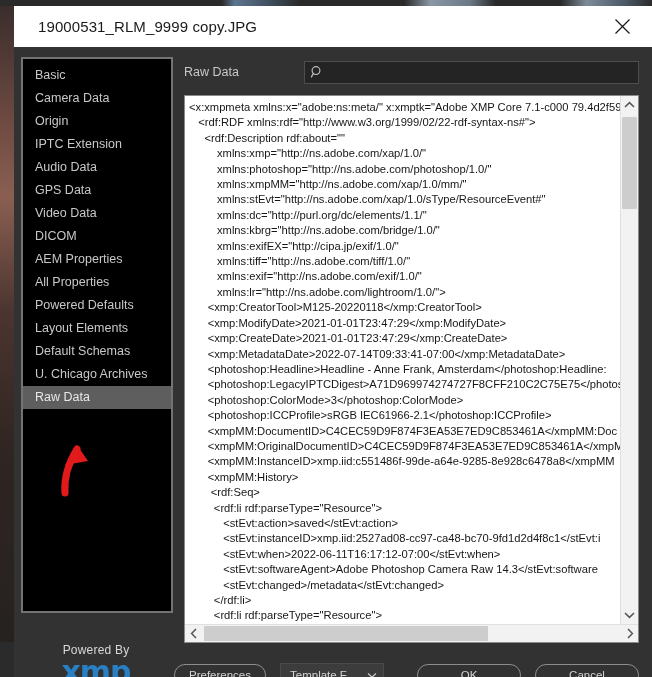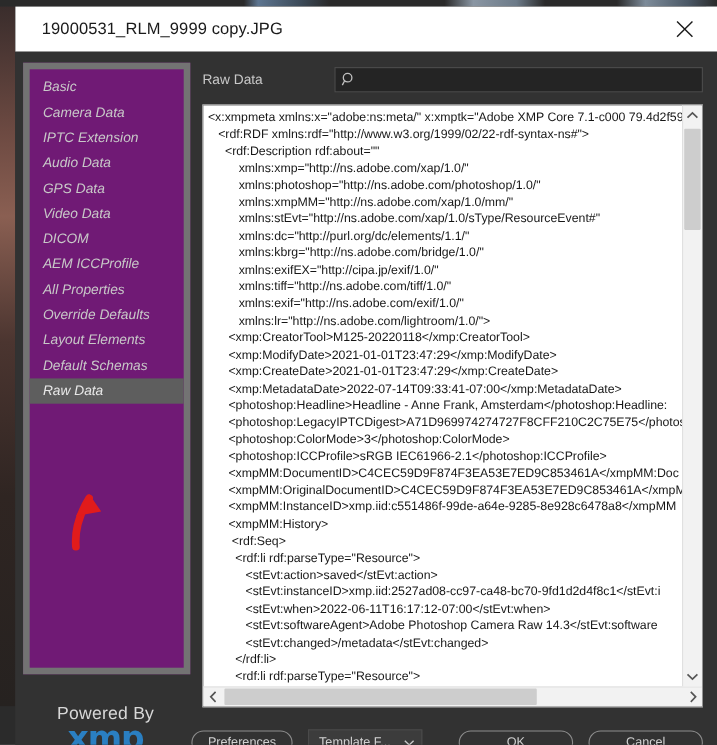--- a/index.html
+++ b/index.html
@@ -57,27 +57,26 @@
     flex: 1 1 auto; position: relative;
     background: #323232;
     display: flex; flex-direction: column;
   }
 
   .content-row { display: flex; flex: 1 1 auto; min-height: 0; padding: 10px 0 0 0; }
 
   
   .sidebar-col { width: 152px; flex: 0 0 auto; padding-left: 7px; }
   .sidebar-list {
-    border: 6px solid #737373;
-    background: #701a75;
+    border: 2px solid #737373;
+    background: #000000;
     height: 556px;
     box-sizing: border-box;
     padding: 5px 0 0 0;
     position: relative;
-    font-style: italic;
   }
   .side-item {
     height: 23px; line-height: 23px;
     padding-left: 12px;
     font-size: 12.5px;
     color: #c8c8c8;
     white-space: nowrap;
     cursor: default;
   }
   .side-item.selected {
@@ -94,21 +93,21 @@
   }
 
   
   .xmp-logo {
     position: absolute;
     left: 22px; bottom: 10px;
     width: 120px; height: 46px;
     text-align: center;
   }
   .xmp-powered {
-    font-size: 16px; color: #d8d8d8; letter-spacing: .2px;
+    font-size: 12px; color: #d8d8d8; letter-spacing: .2px;
     line-height: 14px;
   }
   .xmp-word {
     font-family: "DejaVu Sans", sans-serif;
     font-size: 30px; font-weight: 700;
     color: #2a7fc2; letter-spacing: -1px;
     line-height: 30px;
   }
 
   
@@ -247,30 +246,32 @@
     </div>
 
     <div class="dialog-body">
 
       <div class="content-row">
 
         <div class="sidebar-col">
           <div class="sidebar-list" id="sidebar-list">
             <div class="side-item">Basic</div>
               <div class="side-item">Camera Data</div>
+              <div class="side-item">Origin</div>
               <div class="side-item">IPTC Extension</div>
               <div class="side-item">Audio Data</div>
               <div class="side-item">GPS Data</div>
               <div class="side-item">Video Data</div>
               <div class="side-item">DICOM</div>
-              <div class="side-item">AEM ICCProfile</div>
+              <div class="side-item">AEM Properties</div>
               <div class="side-item">All Properties</div>
-              <div class="side-item">Override Defaults</div>
+              <div class="side-item">Powered Defaults</div>
               <div class="side-item">Layout Elements</div>
               <div class="side-item">Default Schemas</div>
+              <div class="side-item">U. Chicago Archives</div>
               <div class="side-item selected">Raw Data</div>
               <svg class="red-arrow" viewBox="0 0 70 72">
               <path d="M30 68 C29 56, 31 42, 42 24" stroke="#e11b1b" stroke-width="7" fill="none" stroke-linecap="round"></path>
               <path d="M42 20 L30 40 L53 36 Z" fill="#e11b1b"></path>
             </svg>
           </div>
           <div class="xmp-logo">
             <div class="xmp-powered">Powered By</div>
             <div class="xmp-word">xmp</div>
           </div>

